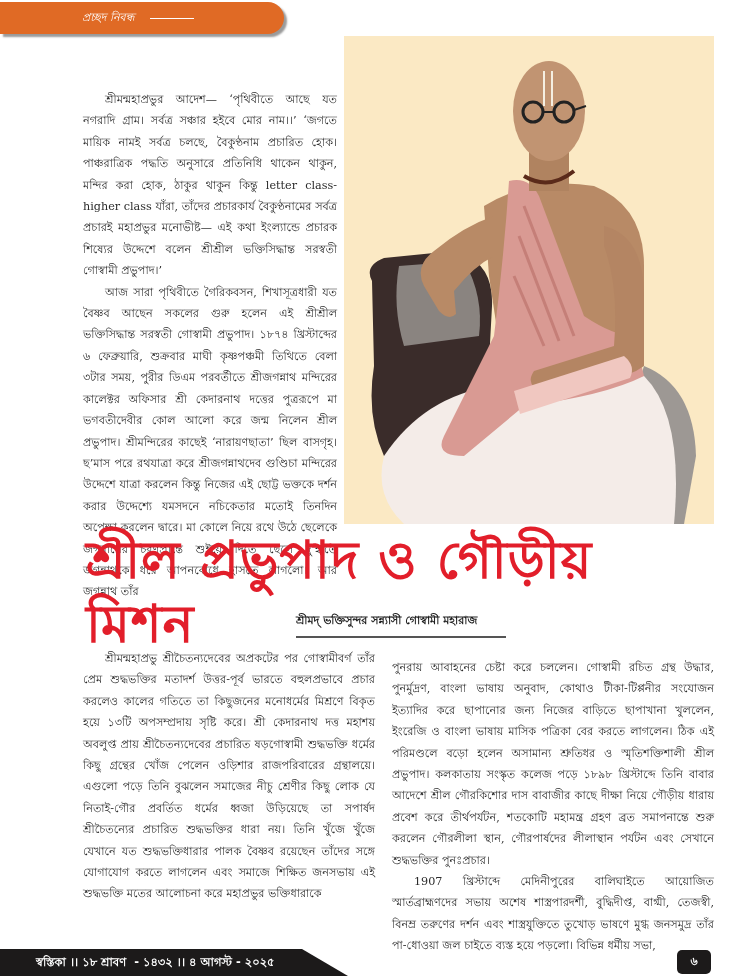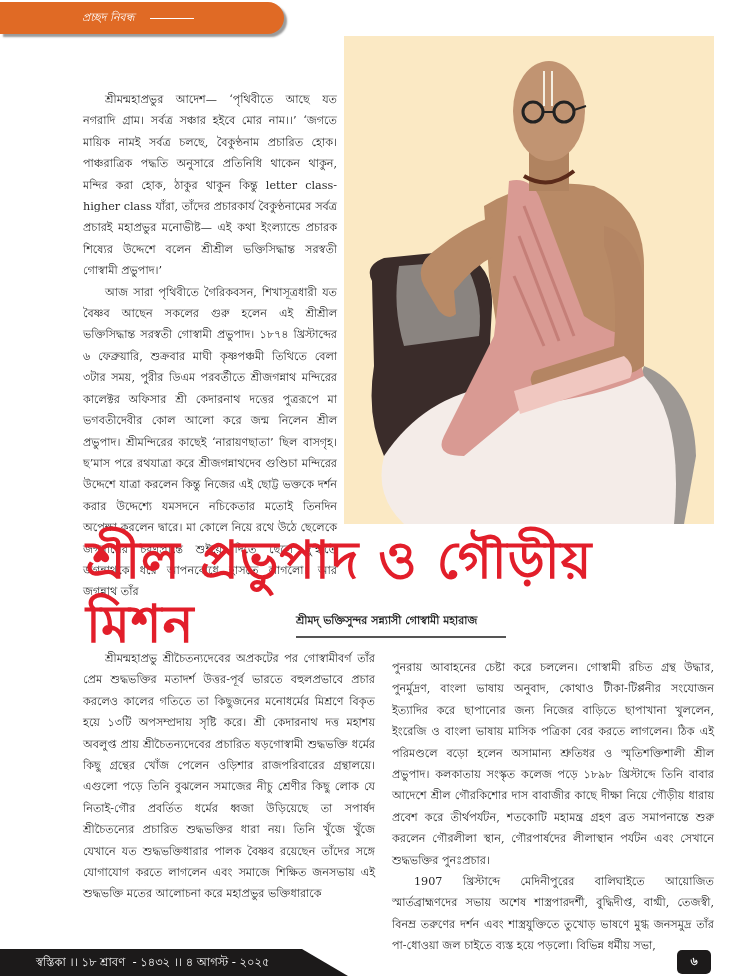--- a/index.html
+++ b/index.html
@@ -59,21 +59,21 @@
   .col-bottom-right { position: absolute; left: 392px; top: 657px; width: 322px; }
 
   
   .footer-band {
     position: absolute; left: 0; top: 949px; width: 348px; height: 27px;
     background: #1c1a1a;
     clip-path: polygon(0 0, 302px 0, 348px 100%, 0 100%);
   }
   .footer-band .text {
     position: absolute; left: 36px; top: 5px;
-    color: #fff; font-size: 11.5px; font-weight: normal;
+    color: #fff; font-size: 11.5px; font-weight: bold;
     font-family: "DejaVu Sans", sans-serif; white-space: pre;
   }
   .page-num {
     position: absolute; left: 677px; top: 950px; width: 34px; height: 24px;
     background: #1c1a1a; border-radius: 5px;
     color: #fff; font-size: 11px; font-weight: bold; text-align: center; line-height: 24px;
     font-family: "DejaVu Sans", sans-serif;
   }
 </style>
 </head>

